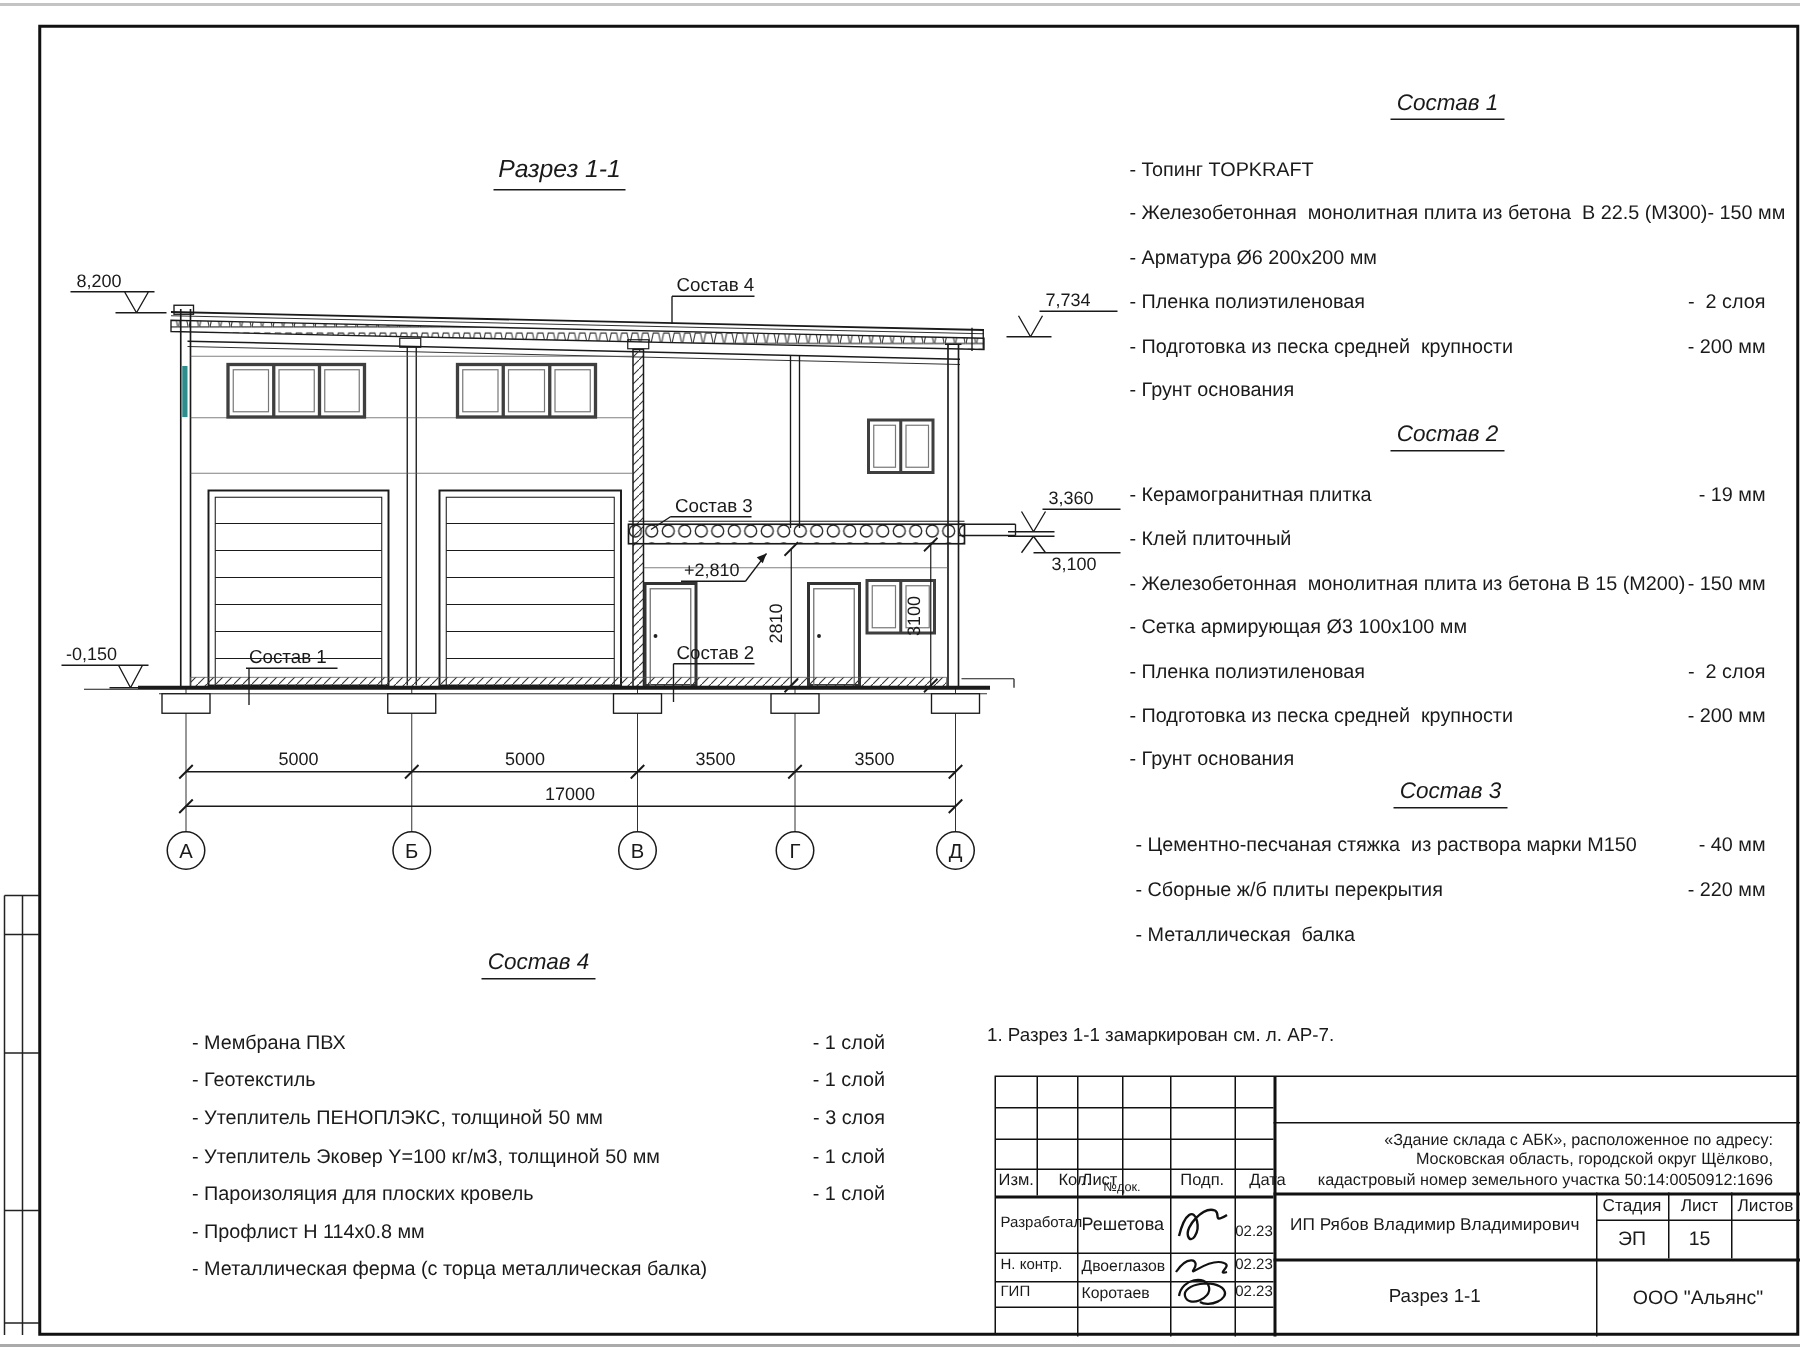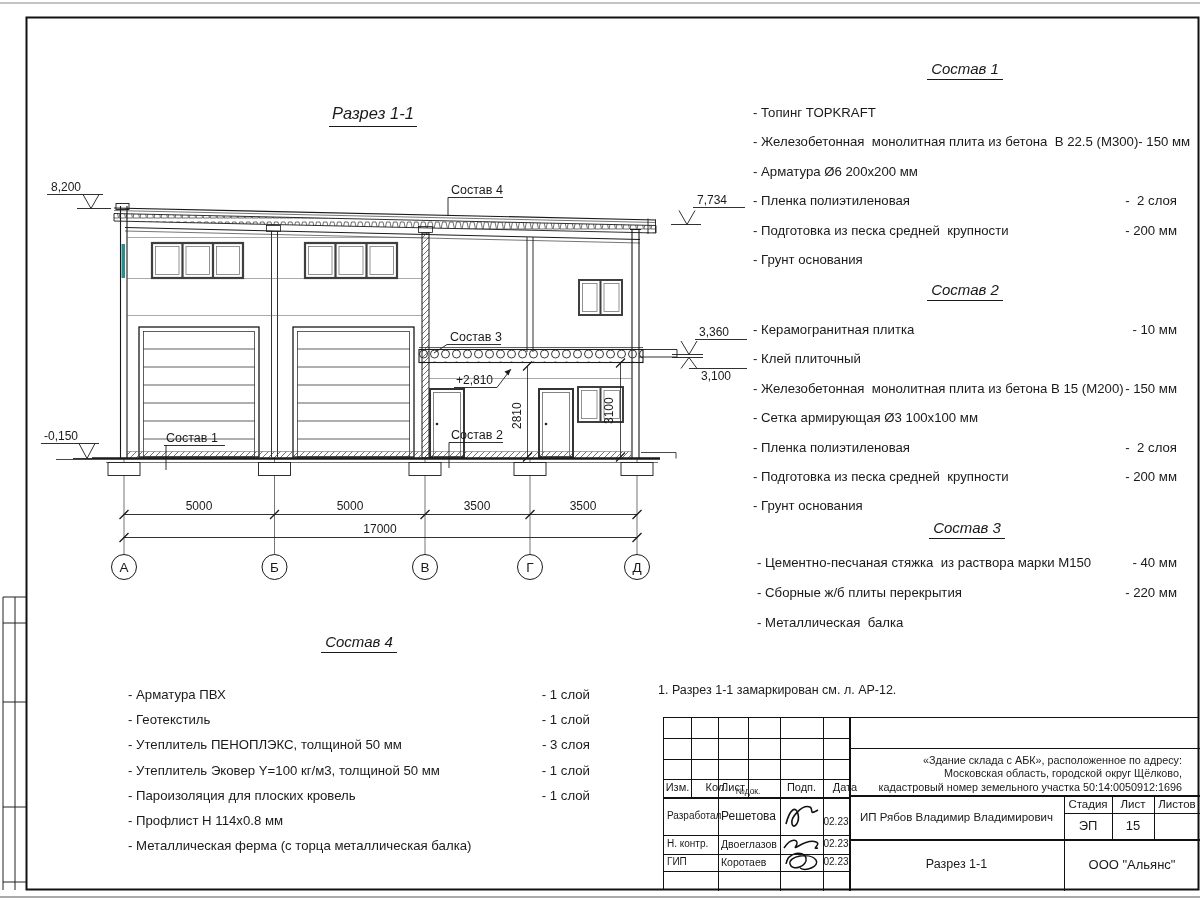--- a/index.html
+++ b/index.html
@@ -274,21 +274,21 @@
       <span>- Грунт основания</span>
       <span></span>
     </div>
 </div>
 
 <div class="clist rows1" style="left:753px;top:281px;width:424px;">
   <div class="lt"><span>Состав 2</span></div>
   <div class="gap2"></div>
   <div class="li">
       <span>- Керамогранитная плитка</span>
-      <span>- 10 мм</span>
+      <span>- 19 мм</span>
     </div>
   <div class="li">
       <span>- Клей плиточный</span>
       <span></span>
     </div>
   <div class="li">
       <span>- Железобетонная  монолитная плита из бетона В 15 (М200)</span>
       <span>- 150 мм</span>
     </div>
   <div class="li">
@@ -323,21 +323,21 @@
   <div class="li">
       <span>- Металлическая  балка</span>
       <span></span>
     </div>
 </div>
 
 <div class="clist rows4" style="left:128px;top:633px;width:462px;">
   <div class="lt"><span>Состав 4</span></div>
   <div class="gap4"></div>
   <div class="li">
-      <span>- Арматура ПВХ</span>
+      <span>- Мембрана ПВХ</span>
       <span>- 1 слой</span>
     </div>
   <div class="li">
       <span>- Геотекстиль</span>
       <span>- 1 слой</span>
     </div>
   <div class="li">
       <span>- Утеплитель ПЕНОПЛЭКС, толщиной 50 мм</span>
       <span>- 3 слоя</span>
     </div>
@@ -352,21 +352,21 @@
   <div class="li">
       <span>- Профлист Н 114х0.8 мм</span>
       <span></span>
     </div>
   <div class="li">
       <span>- Металлическая ферма (с торца металлическая балка)</span>
       <span></span>
     </div>
 </div>
 
-<div class="note">1. Разрез 1-1 замаркирован см. л. АР-12.</div>
+<div class="note">1. Разрез 1-1 замаркирован см. л. АР-7.</div>
 
 <div class="tb">
 
   <div class="vl" style="left:27px;top:0;height:79px;"></div>
   <div class="vl" style="left:54px;top:0;height:173px;"></div>
   <div class="vl" style="left:84px;top:0;height:79px;"></div>
   <div class="vl" style="left:116px;top:0;height:173px;"></div>
   <div class="vl" style="left:159px;top:0;height:173px;"></div>
   <div class="vl" style="left:185px;top:0;height:173px;width:1.6px;"></div>
   <div class="vl" style="left:400px;top:77px;height:96px;"></div>

